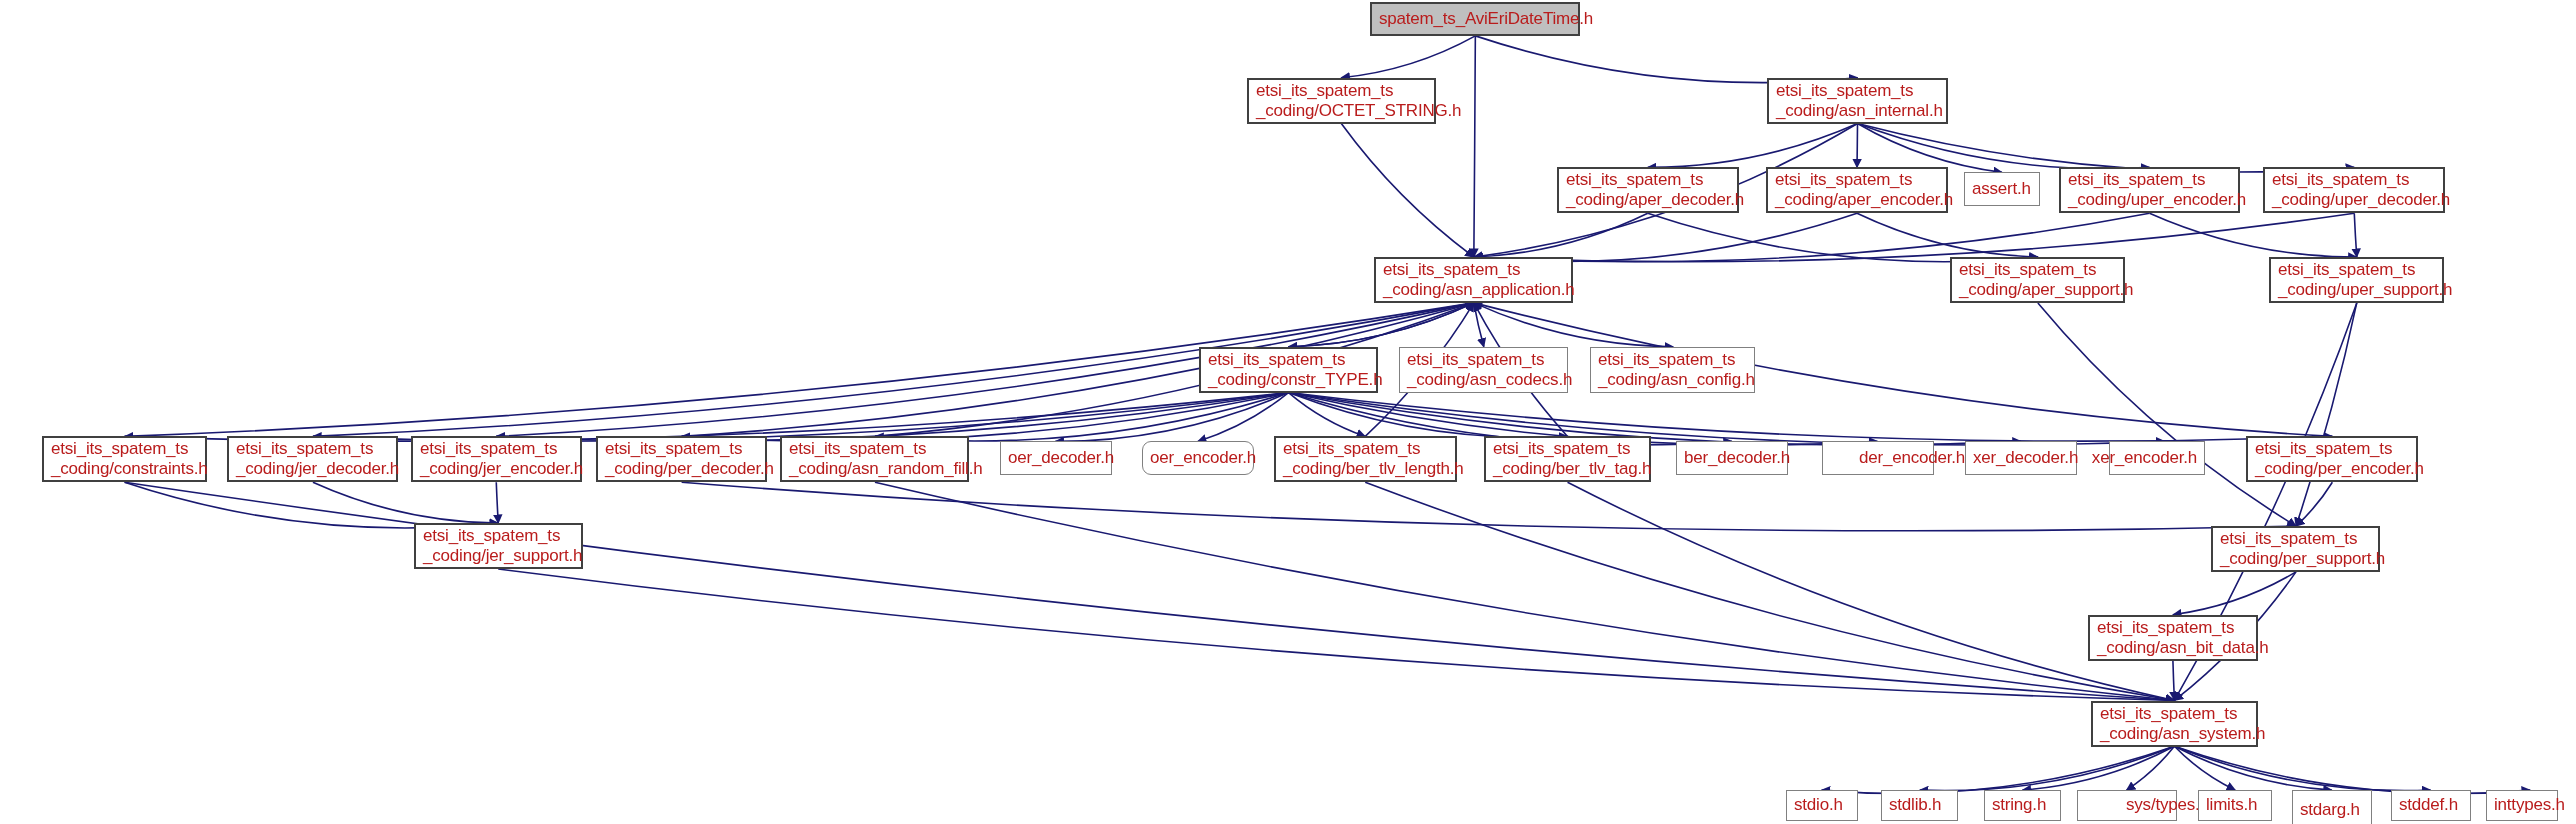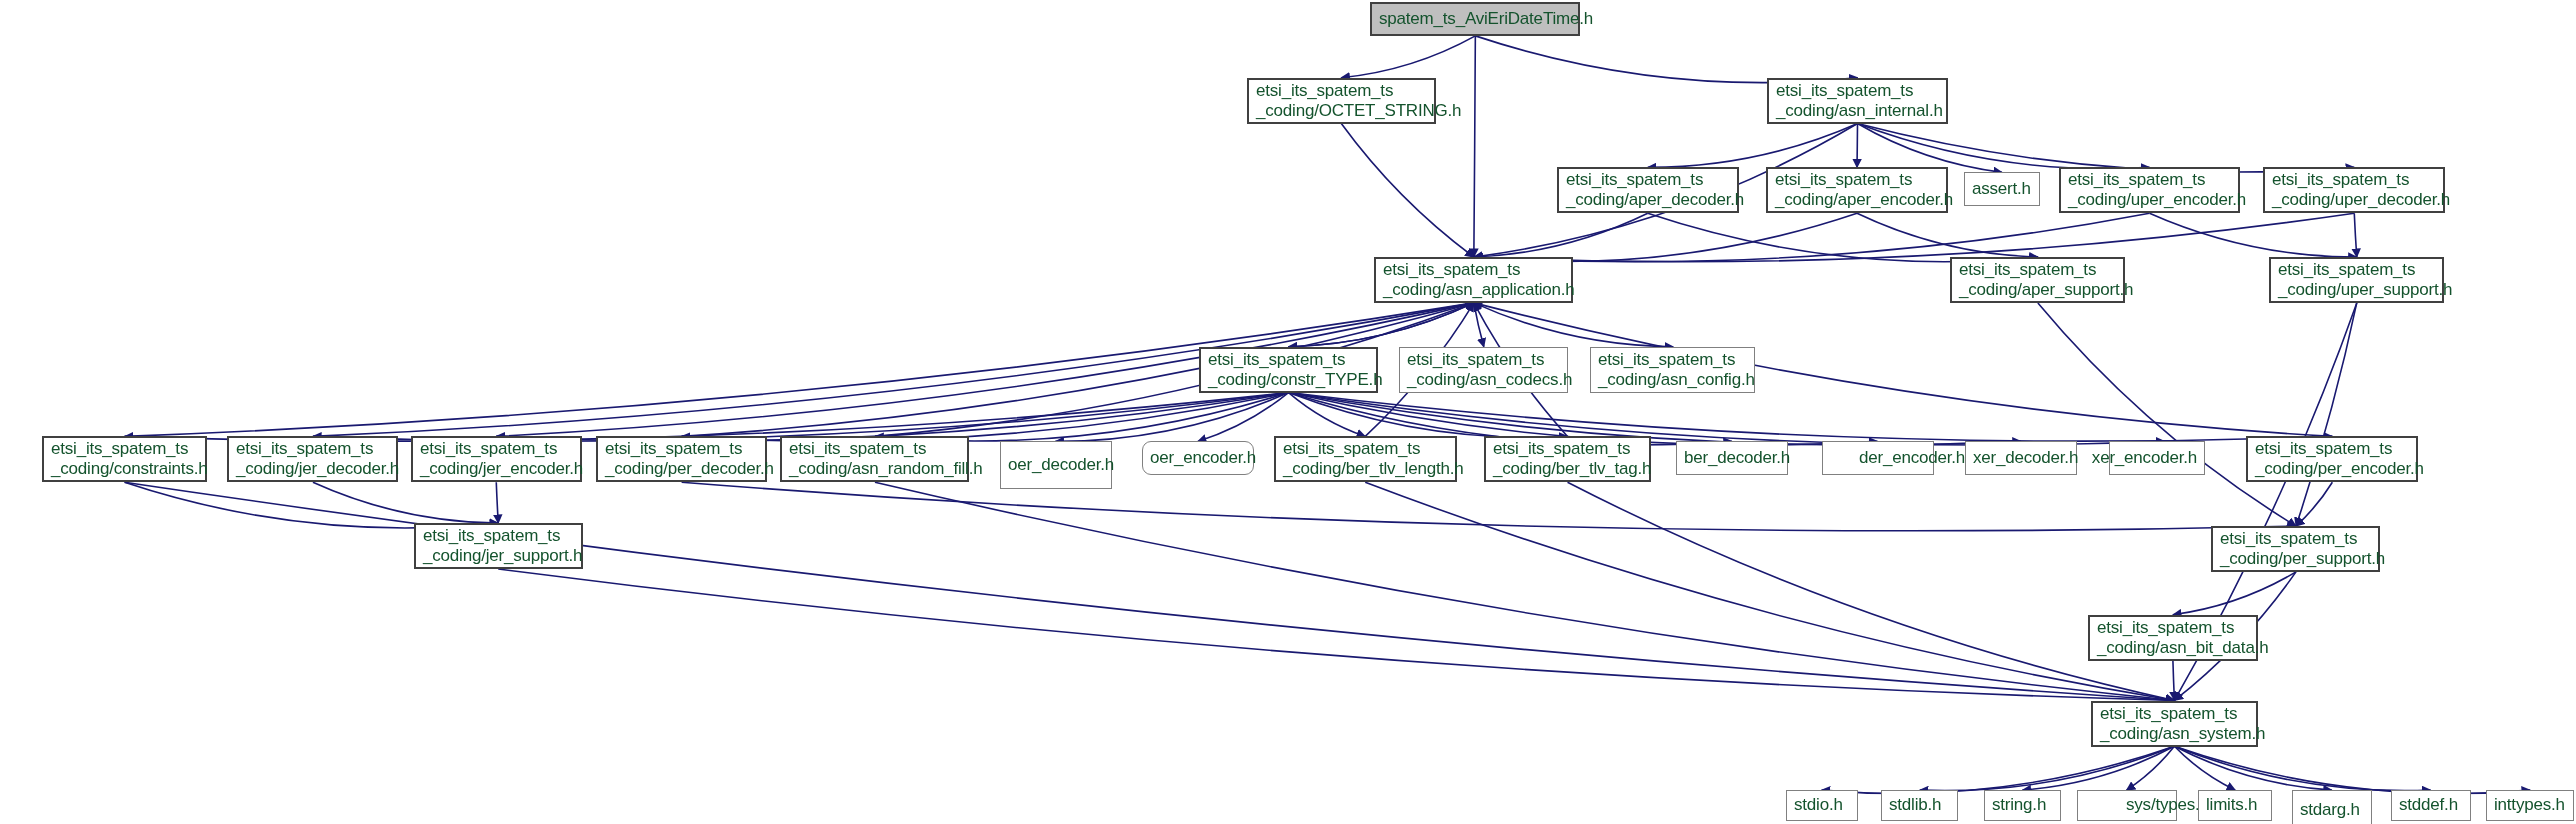--- a/index.html
+++ b/index.html
@@ -26,21 +26,21 @@
     position: absolute;
     box-sizing: border-box;
     display: flex;
     flex-direction: column;
     align-items: flex-start;
     justify-content: center;
     background: #ffffff;
     border: 1px solid #808080;
     font-size: 17px;
     line-height: 1.18;
-    color: #14532d;
+    color: #b91c1c;
     white-space: pre;
     padding: 0 7px;
     letter-spacing: -0.2px;
   }
   .node.strong {
     border: 2px solid #404040;
   }
   .node.root {
     background: #bfbfbf;
     border: 2px solid #404040;
@@ -143,36 +143,36 @@
       <div class="node strong" style="left: 1950px; top: 257px; width: 175px; height: 46px;"><span class="l">etsi_its_spatem_ts</span><span class="l">_coding/aper_support.h</span></div>
       <div class="node strong" style="left: 2269px; top: 257px; width: 175px; height: 46px;"><span class="l">etsi_its_spatem_ts</span><span class="l">_coding/uper_support.h</span></div>
       <div class="node strong" style="left: 1199px; top: 347px; width: 179px; height: 46px;"><span class="l">etsi_its_spatem_ts</span><span class="l">_coding/constr_TYPE.h</span></div>
       <div class="node" style="left: 1399px; top: 347px; width: 169px; height: 46px;"><span class="l">etsi_its_spatem_ts</span><span class="l">_coding/asn_codecs.h</span></div>
       <div class="node" style="left: 1590px; top: 347px; width: 165px; height: 46px;"><span class="l">etsi_its_spatem_ts</span><span class="l">_coding/asn_config.h</span></div>
       <div class="node strong" style="left: 42px; top: 436px; width: 165px; height: 46px;"><span class="l">etsi_its_spatem_ts</span><span class="l">_coding/constraints.h</span></div>
       <div class="node strong" style="left: 227px; top: 436px; width: 171px; height: 46px;"><span class="l">etsi_its_spatem_ts</span><span class="l">_coding/jer_decoder.h</span></div>
       <div class="node strong" style="left: 411px; top: 436px; width: 171px; height: 46px;"><span class="l">etsi_its_spatem_ts</span><span class="l">_coding/jer_encoder.h</span></div>
       <div class="node strong" style="left: 596px; top: 436px; width: 171px; height: 46px;"><span class="l">etsi_its_spatem_ts</span><span class="l">_coding/per_decoder.h</span></div>
       <div class="node strong" style="left: 780px; top: 436px; width: 189px; height: 46px;"><span class="l">etsi_its_spatem_ts</span><span class="l">_coding/asn_random_fill.h</span></div>
-      <div class="node" style="left: 1000px; top: 441px; width: 112px; height: 48px;"><span class="l">oer_decoder.h</span></div>
+      <div class="node" style="left: 1000px; top: 441px; width: 112px; height: 34px;"><span class="l">oer_decoder.h</span></div>
       <div class="node" style="left: 1142px; top: 441px; width: 112px; height: 34px; border-radius: 9px;"><span class="l">oer_encoder.h</span></div>
       <div class="node strong" style="left: 1274px; top: 436px; width: 183px; height: 46px;"><span class="l">etsi_its_spatem_ts</span><span class="l">_coding/ber_tlv_length.h</span></div>
       <div class="node strong" style="left: 1484px; top: 436px; width: 167px; height: 46px;"><span class="l">etsi_its_spatem_ts</span><span class="l">_coding/ber_tlv_tag.h</span></div>
       <div class="node" style="left: 1676px; top: 441px; width: 112px; height: 34px;"><span class="l">ber_decoder.h</span></div>
       <div class="node" style="left: 1822px; top: 441px; width: 112px; height: 34px; padding-left: 36px;"><span class="l">der_encoder.h</span></div>
       <div class="node" style="left: 1965px; top: 441px; width: 112px; height: 34px;"><span class="l">xer_decoder.h</span></div>
       <div class="node" style="left: 2109px; top: 441px; width: 96px; height: 34px; align-items: flex-end;"><span class="l">xer_encoder.h</span></div>
       <div class="node strong" style="left: 2246px; top: 436px; width: 172px; height: 46px;"><span class="l">etsi_its_spatem_ts</span><span class="l">_coding/per_encoder.h</span></div>
       <div class="node strong" style="left: 414px; top: 523px; width: 169px; height: 46px;"><span class="l">etsi_its_spatem_ts</span><span class="l">_coding/jer_support.h</span></div>
       <div class="node strong" style="left: 2211px; top: 526px; width: 169px; height: 46px;"><span class="l">etsi_its_spatem_ts</span><span class="l">_coding/per_support.h</span></div>
       <div class="node strong" style="left: 2088px; top: 615px; width: 170px; height: 46px;"><span class="l">etsi_its_spatem_ts</span><span class="l">_coding/asn_bit_data.h</span></div>
       <div class="node strong" style="left: 2091px; top: 701px; width: 167px; height: 46px;"><span class="l">etsi_its_spatem_ts</span><span class="l">_coding/asn_system.h</span></div>
       <div class="node" style="left: 1786px; top: 790px; width: 72px; height: 31px;"><span class="l">stdio.h</span></div>
       <div class="node" style="left: 1881px; top: 790px; width: 77px; height: 31px; text-align: center;"><span class="l">stdlib.h</span></div>
       <div class="node" style="left: 1984px; top: 790px; width: 77px; height: 31px;"><span class="l">string.h</span></div>
       <div class="node" style="left: 2077px; top: 790px; width: 100px; height: 31px; padding-left: 48px;"><span class="l">sys/types.h</span></div>
       <div class="node" style="left: 2198px; top: 790px; width: 74px; height: 31px;"><span class="l">limits.h</span></div>
       <div class="node" style="left: 2292px; top: 790px; width: 80px; height: 40px;"><span class="l">stdarg.h</span></div>
       <div class="node" style="left: 2391px; top: 790px; width: 80px; height: 31px;"><span class="l">stddef.h</span></div>
-      <div class="node" style="left: 2486px; top: 790px; width: 88px; height: 31px;"><span class="l">inttypes.h</span></div>
+      <div class="node" style="left: 2486px; top: 790px; width: 72px; height: 31px;"><span class="l">inttypes.h</span></div>
     </div>
 </div>
 
 
 </body></html>

